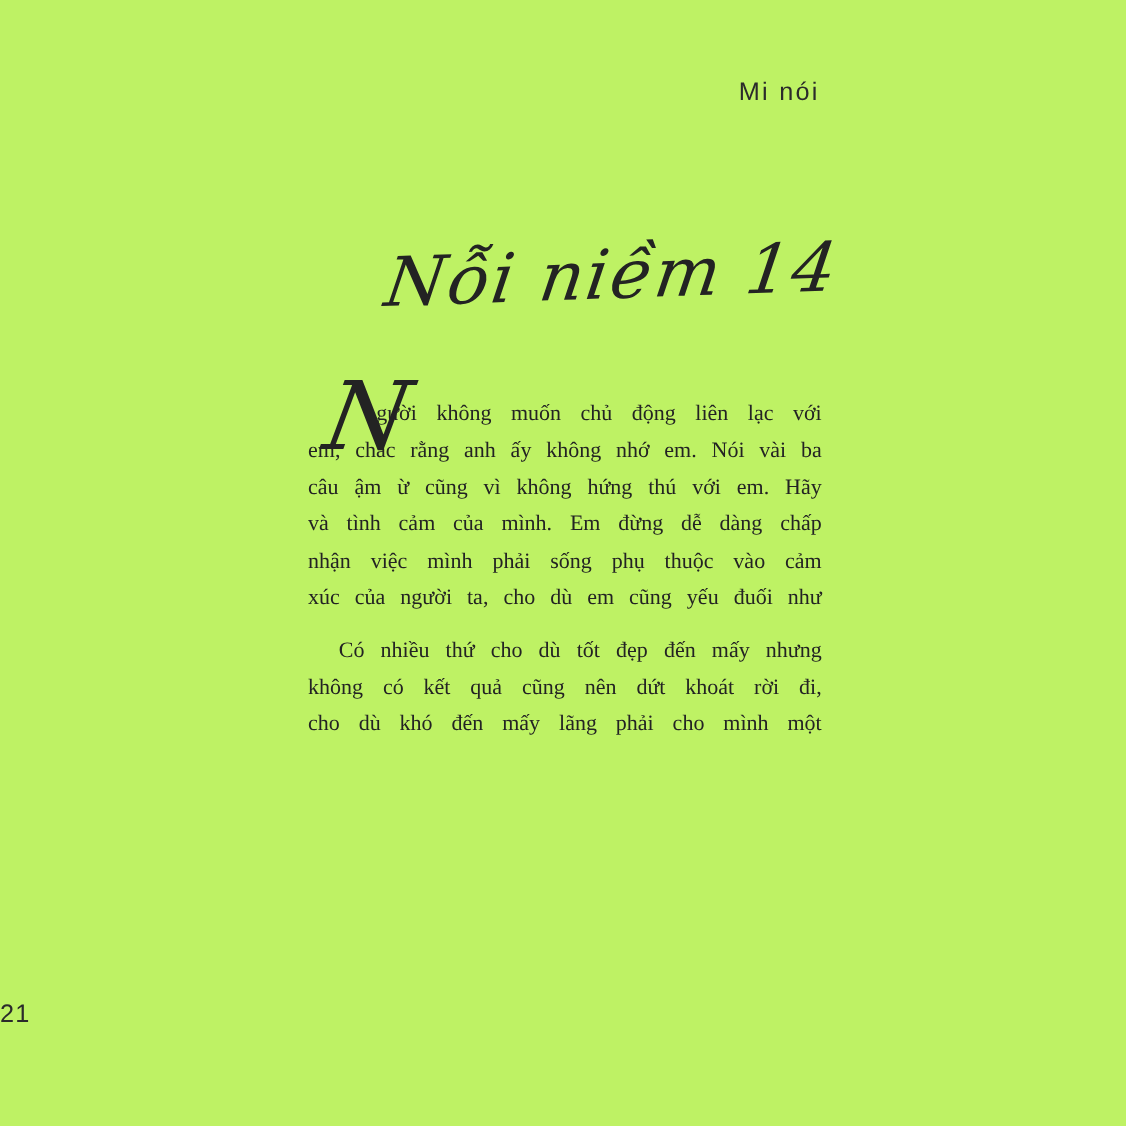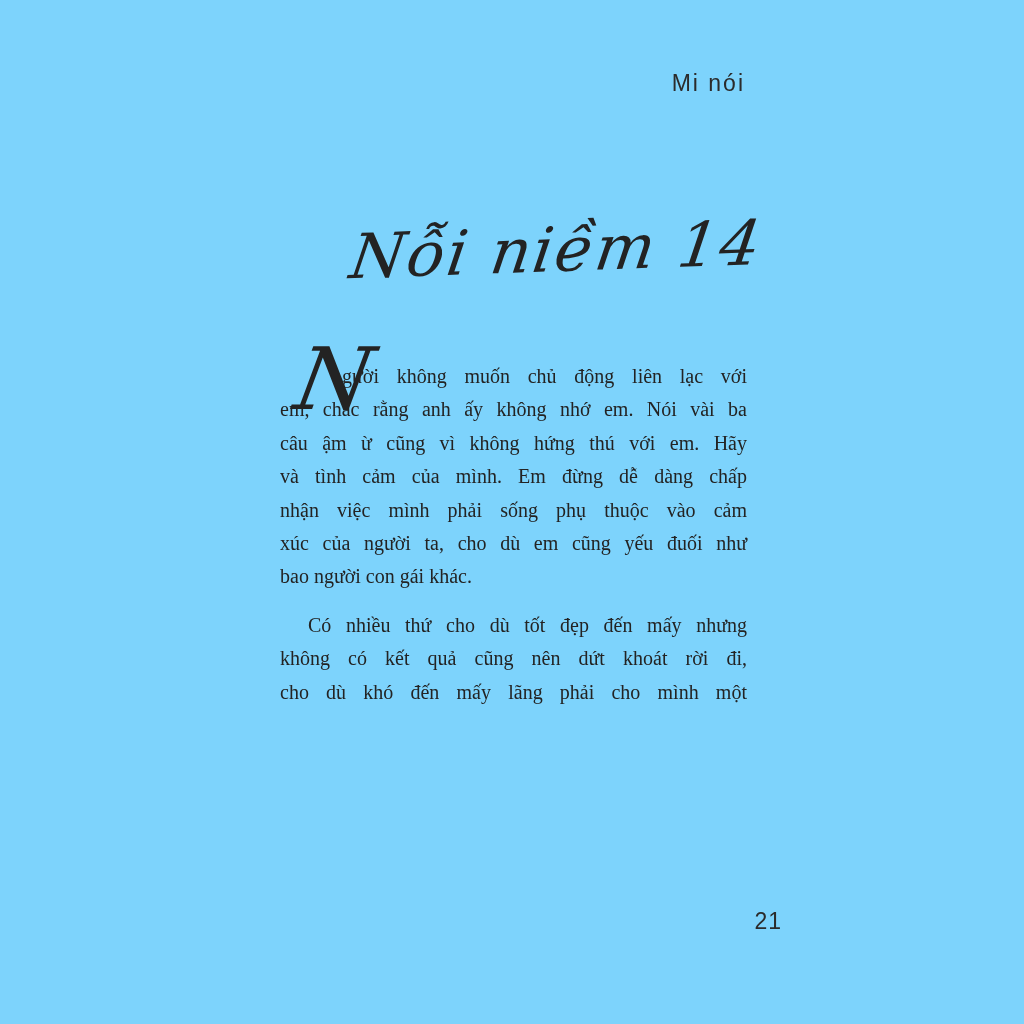--- a/index.html
+++ b/index.html
@@ -1,19 +1,19 @@
 <!DOCTYPE html>
 <html><head>
 <meta charset="utf-8">
 <style>
   html,body{margin:0;padding:0;}
   .page{
     position:relative;
     width:1024px;height:1024px;
-    background:#7dd3fc;
+    background:#bef264;
     overflow:hidden;
     font-family:"Liberation Serif", serif;
     color:#232323;
   }
   .running-head{
     position:absolute;
     top:70px;left:0;
     width:745px;
     text-align:right;
     font-family:"Liberation Sans", sans-serif;
@@ -64,27 +64,26 @@
     text-align-last:justify;
     white-space:normal;
   }
   .indent-dropcap{padding-left:62px;}
   .indent-para{padding-left:28px;}
   .para2{margin-top:15px;}
   .page-number{
     position:absolute;
     top:908px;left:0;
     width:743px;
-    text-align:right;
+    text-align:left;
     font-family:"Liberation Sans", sans-serif;
     font-weight:300;
     font-size:23px;
     letter-spacing:1px;
     color:#2b2b2b;
-    padding-left:39px;
   }
 </style>
 </head>
 <body>
 
 <div class="page">
 
   <div class="running-head">Mi nói</div>
 
   <div class="chapter-title">Nỗi niềm 14</div>
@@ -93,21 +92,20 @@
 
     <span class="drop-cap">N</span>
 
     <div>
       <div class="line just indent-dropcap">gười không muốn chủ động liên lạc với</div>
       <div class="line just">em, chắc rằng anh ấy không nhớ em. Nói vài ba</div>
       <div class="line just">câu ậm ừ cũng vì không hứng thú với em. Hãy</div>
       <div class="line just">và tình cảm của mình. Em đừng dễ dàng chấp</div>
       <div class="line just">nhận việc mình phải sống phụ thuộc vào cảm</div>
       <div class="line just">xúc của người ta, cho dù em cũng yếu đuối như</div>
-      <div class="line">bao người con gái khác.</div>
     </div>
 
     <div class="para2">
       <div class="line just indent-para">Có nhiều thứ cho dù tốt đẹp đến mấy nhưng</div>
       <div class="line just">không có kết quả cũng nên dứt khoát rời đi,</div>
       <div class="line just">cho dù khó đến mấy lãng phải cho mình một</div>
     </div>
 
   </div>
 

